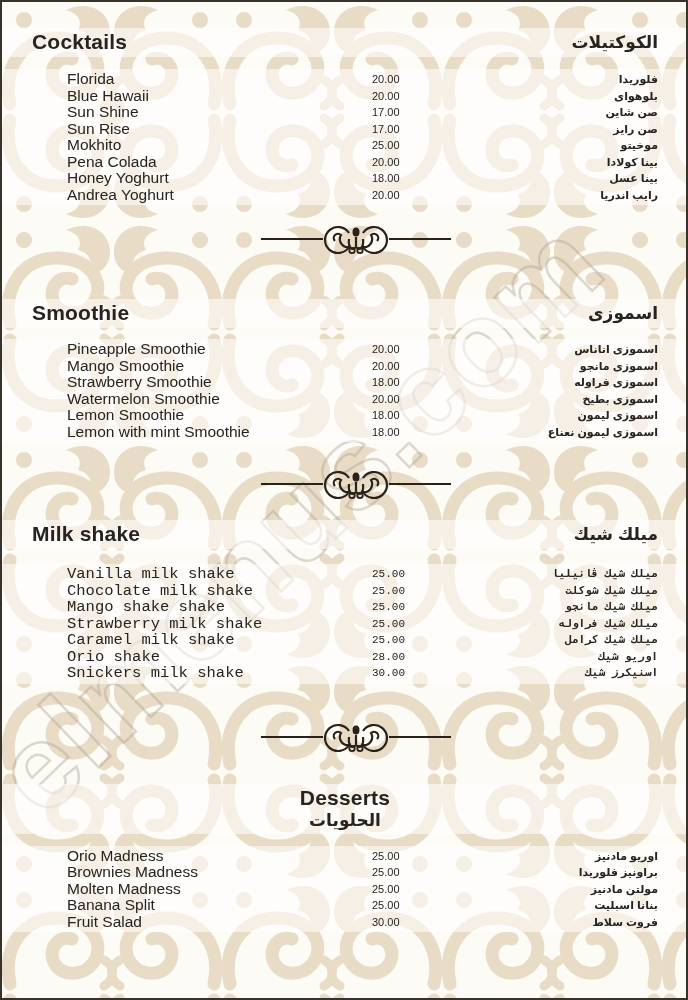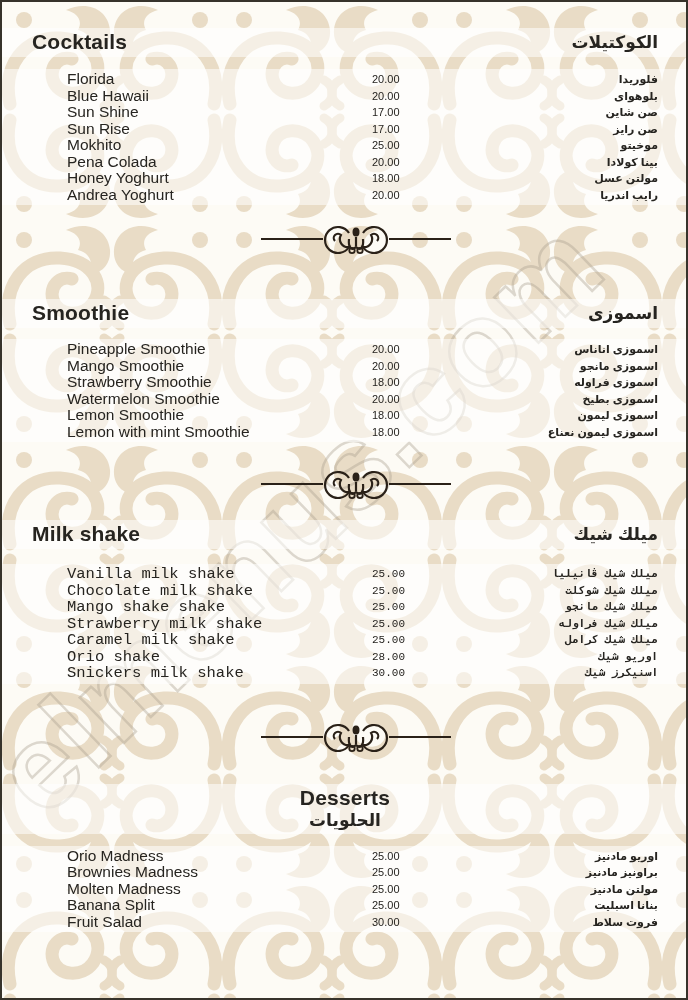--- a/index.html
+++ b/index.html
@@ -104,21 +104,21 @@
         <span class="ar">موخيتو</span>
       </div>
       <div class="row">
         <span class="en">Pena Colada</span>
         <span class="price">20.00</span>
         <span class="ar">بينا كولادا</span>
       </div>
       <div class="row">
         <span class="en">Honey Yoghurt</span>
         <span class="price">18.00</span>
-        <span class="ar">مولتن عسل</span>
+        <span class="ar">بينا عسل</span>
       </div>
       <div class="row">
         <span class="en">Andrea Yoghurt</span>
         <span class="price">20.00</span>
         <span class="ar">رايب اندريا</span>
       </div>
     </div>
 
     <svg class="divider mt-d1" width="190" height="40" viewBox="0 0 190 40" aria-hidden="true">
       <use href="#orn"></use>
@@ -217,21 +217,21 @@
     </div>
     <div class="rows band mt-i4">
       <div class="row">
         <span class="en">Orio Madness</span>
         <span class="price">25.00</span>
         <span class="ar">اوريو مادنيز</span>
       </div>
       <div class="row">
         <span class="en">Brownies Madness</span>
         <span class="price">25.00</span>
-        <span class="ar">براونيز مادنيز</span>
+        <span class="ar">براونيز فلوريدا</span>
       </div>
       <div class="row">
         <span class="en">Molten Madness</span>
         <span class="price">25.00</span>
         <span class="ar">مولتن مادنيز</span>
       </div>
       <div class="row">
         <span class="en">Banana Split</span>
         <span class="price">25.00</span>
         <span class="ar">بنانا اسبليت</span>

